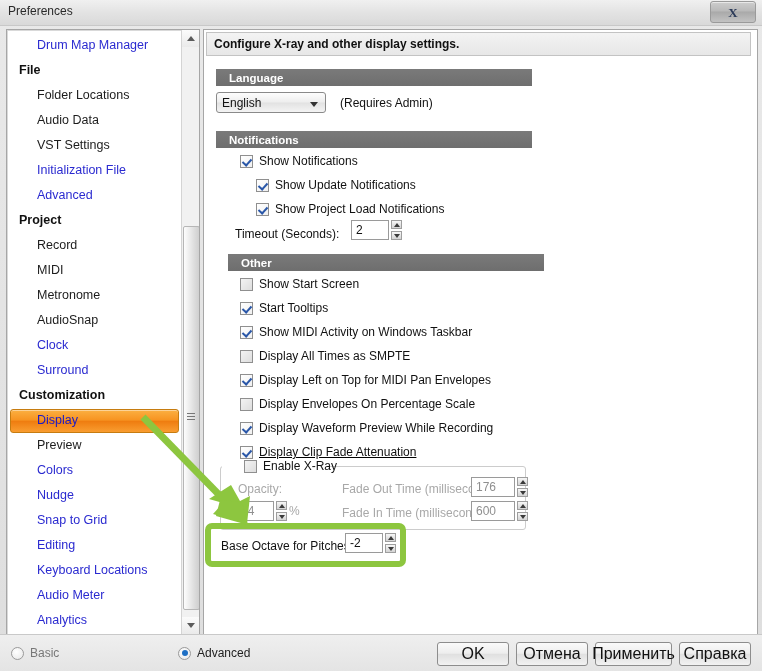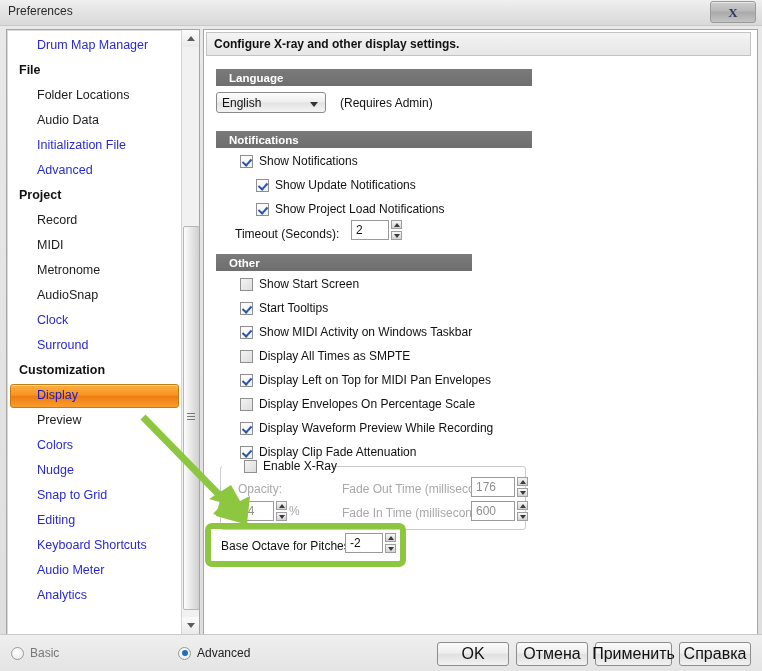--- a/index.html
+++ b/index.html
@@ -385,37 +385,38 @@
       <span class="close-x">X</span>
     </div>
   </div>
 
   <div class="sidebar">
     <div class="side-list" id="side-list">
         <div class="side-item leaf link"><span class="lbl">Drum Map Manager</span></div>
         <div class="side-item group"><span class="lbl">File</span></div>
         <div class="side-item leaf"><span class="lbl">Folder Locations</span></div>
         <div class="side-item leaf"><span class="lbl">Audio Data</span></div>
+        <div class="side-item leaf"><span class="lbl">VST Settings</span></div>
         <div class="side-item leaf link"><span class="lbl">Initialization File</span></div>
         <div class="side-item leaf link"><span class="lbl">Advanced</span></div>
         <div class="side-item group"><span class="lbl">Project</span></div>
         <div class="side-item leaf"><span class="lbl">Record</span></div>
         <div class="side-item leaf"><span class="lbl">MIDI</span></div>
         <div class="side-item leaf"><span class="lbl">Metronome</span></div>
         <div class="side-item leaf"><span class="lbl">AudioSnap</span></div>
         <div class="side-item leaf link"><span class="lbl">Clock</span></div>
         <div class="side-item leaf link"><span class="lbl">Surround</span></div>
         <div class="side-item group"><span class="lbl">Customization</span></div>
         <div class="side-item leaf selected"><span class="lbl">Display</span></div>
         <div class="side-item leaf"><span class="lbl">Preview</span></div>
         <div class="side-item leaf link"><span class="lbl">Colors</span></div>
         <div class="side-item leaf link"><span class="lbl">Nudge</span></div>
         <div class="side-item leaf link"><span class="lbl">Snap to Grid</span></div>
         <div class="side-item leaf link"><span class="lbl">Editing</span></div>
-        <div class="side-item leaf link"><span class="lbl">Keyboard Shortcuts</span></div>
+        <div class="side-item leaf link"><span class="lbl">Keyboard Locations</span></div>
         <div class="side-item leaf link"><span class="lbl">Audio Meter</span></div>
         <div class="side-item leaf link"><span class="lbl">Analytics</span></div>
       </div>
 
     <div class="sb-track">
       <div class="sb-arrow up">
           <div class="tri up"></div>
         </div>
       <div class="sb-thumb">
         <div class="sb-grip">
@@ -458,21 +459,21 @@
     </div>
     <div class="plaintext" style="left:31px; top:197px;">Timeout (Seconds):</div>
     <div class="spin" style="left:147px; top:190px;">
       <span class="fld">2</span>
       <span class="btns">
         <span class="up"></span>
         <span class="dn"></span>
       </span>
     </div>
 
-    <div class="sect-head" style="left:12px; top:224px; width:256px;text-align:center;">Other</div>
+    <div class="sect-head" style="left:24px; top:224px; width:316px;text-align:center;">Other</div>
 
     <div id="other-checks">
         <div class="cbrow" style="left: 15px; top: 247px;">
           <span class="cbox off"></span>
           <span class="cl">Show Start Screen</span>
         </div>
         <div class="cbrow" style="left: 15px; top: 271px;">
           <span class="cbox on"></span>
           <span class="cl">Start Tooltips</span>
         </div>
@@ -489,21 +490,21 @@
           <span class="cl">Display Left on Top for MIDI Pan Envelopes</span>
         </div>
         <div class="cbrow" style="left: 15px; top: 367px;">
           <span class="cbox off"></span>
           <span class="cl">Display Envelopes On Percentage Scale</span>
         </div>
         <div class="cbrow" style="left: 15px; top: 391px;">
           <span class="cbox on"></span>
           <span class="cl">Display Waveform Preview While Recording</span>
         </div>
-        <div class="cbrow" style="left: 15px; top: 415px;">
+        <div class="cbrow" style="left: 15px; top: 415px; text-decoration: underline;">
           <span class="cbox on"></span>
           <span class="cl">Display Clip Fade Attenuation</span>
         </div>
       </div>
 
     <div class="groupbox" style="left:16px; top:436px; width:306px; height:64px;"></div>
     <div style="position:absolute; left:18px; top:429px; width:108px; height:14px; background:#fff;"></div>
     <div class="cbrow" style="left:19px; top:429px;">
       <span class="cbox off"></span>
       <span class="cl">Enable X-Ray</span>

